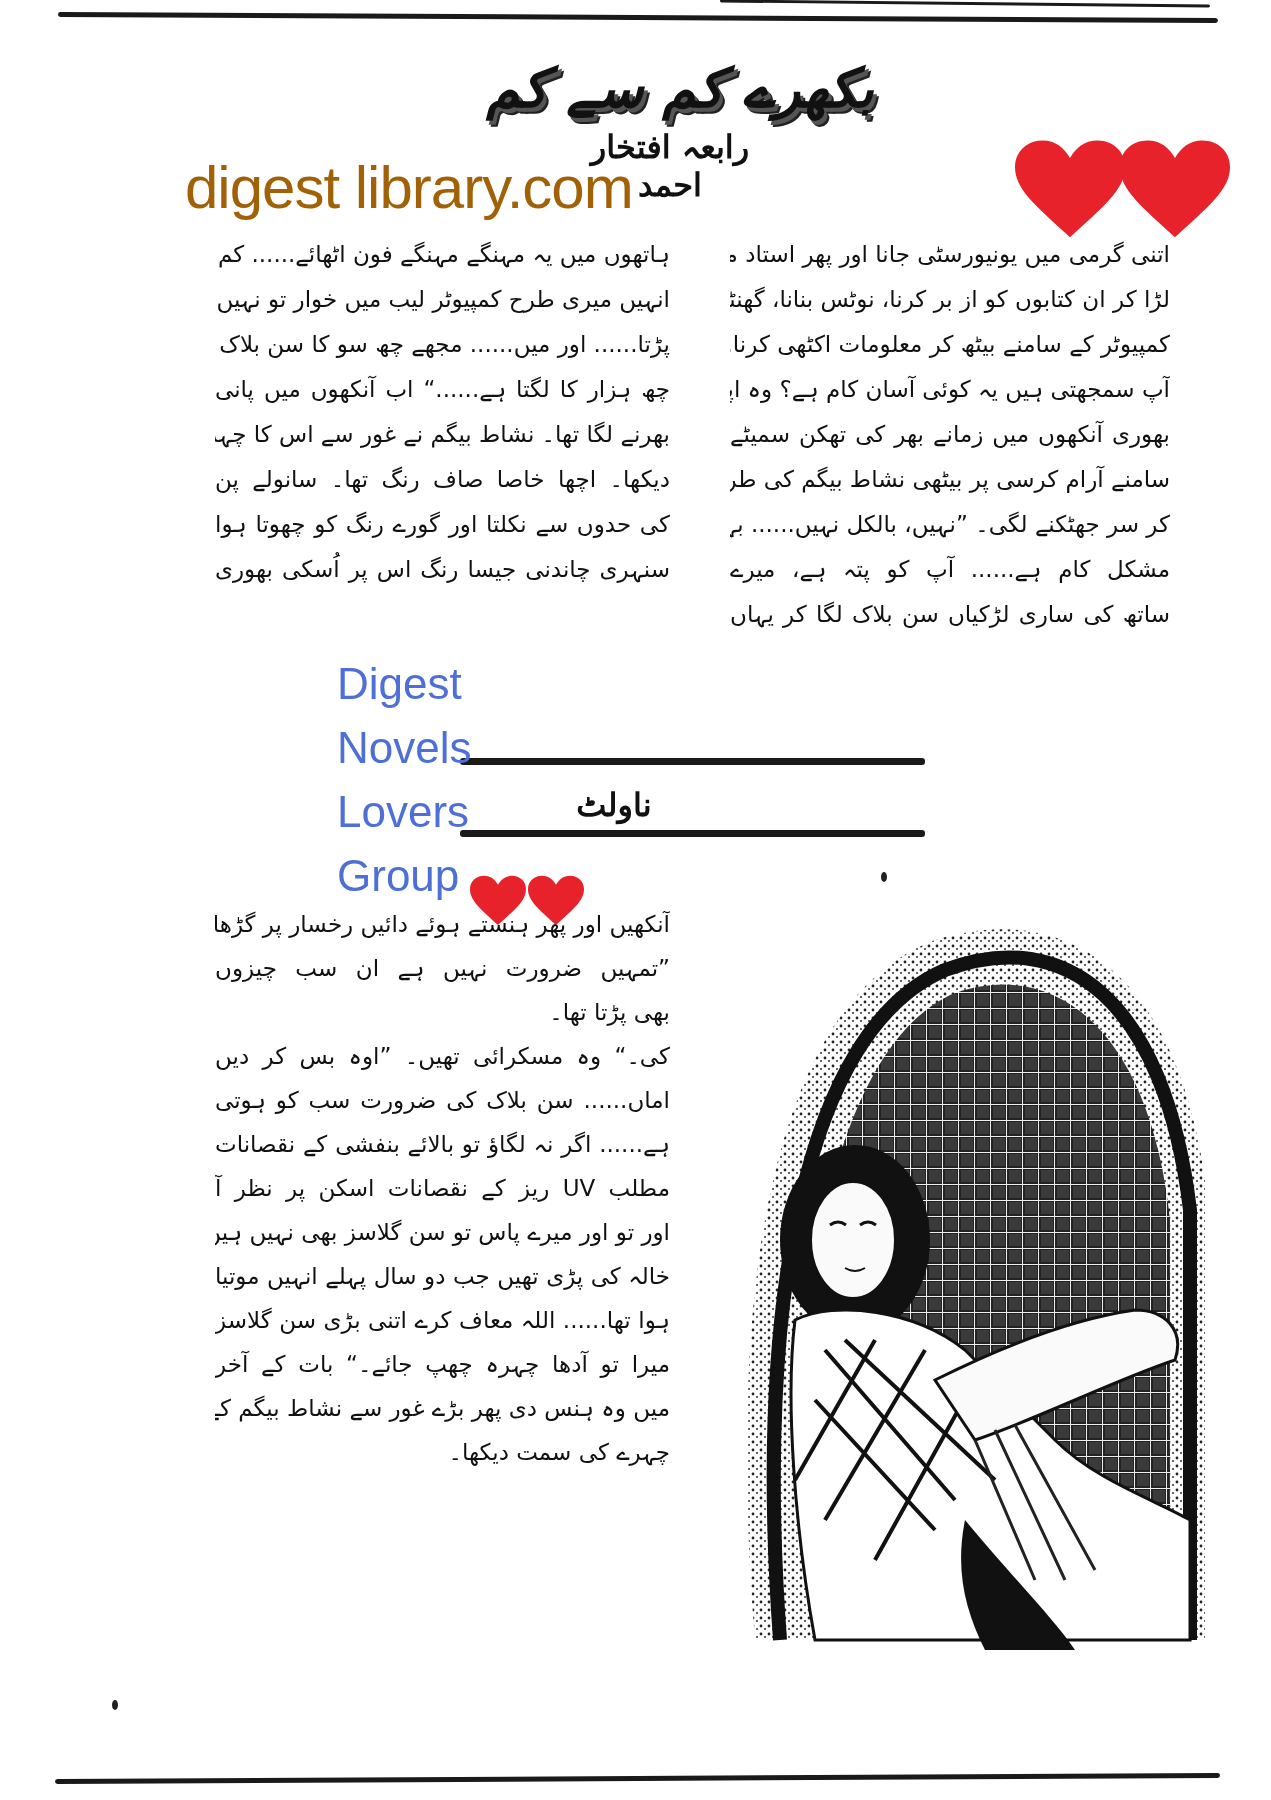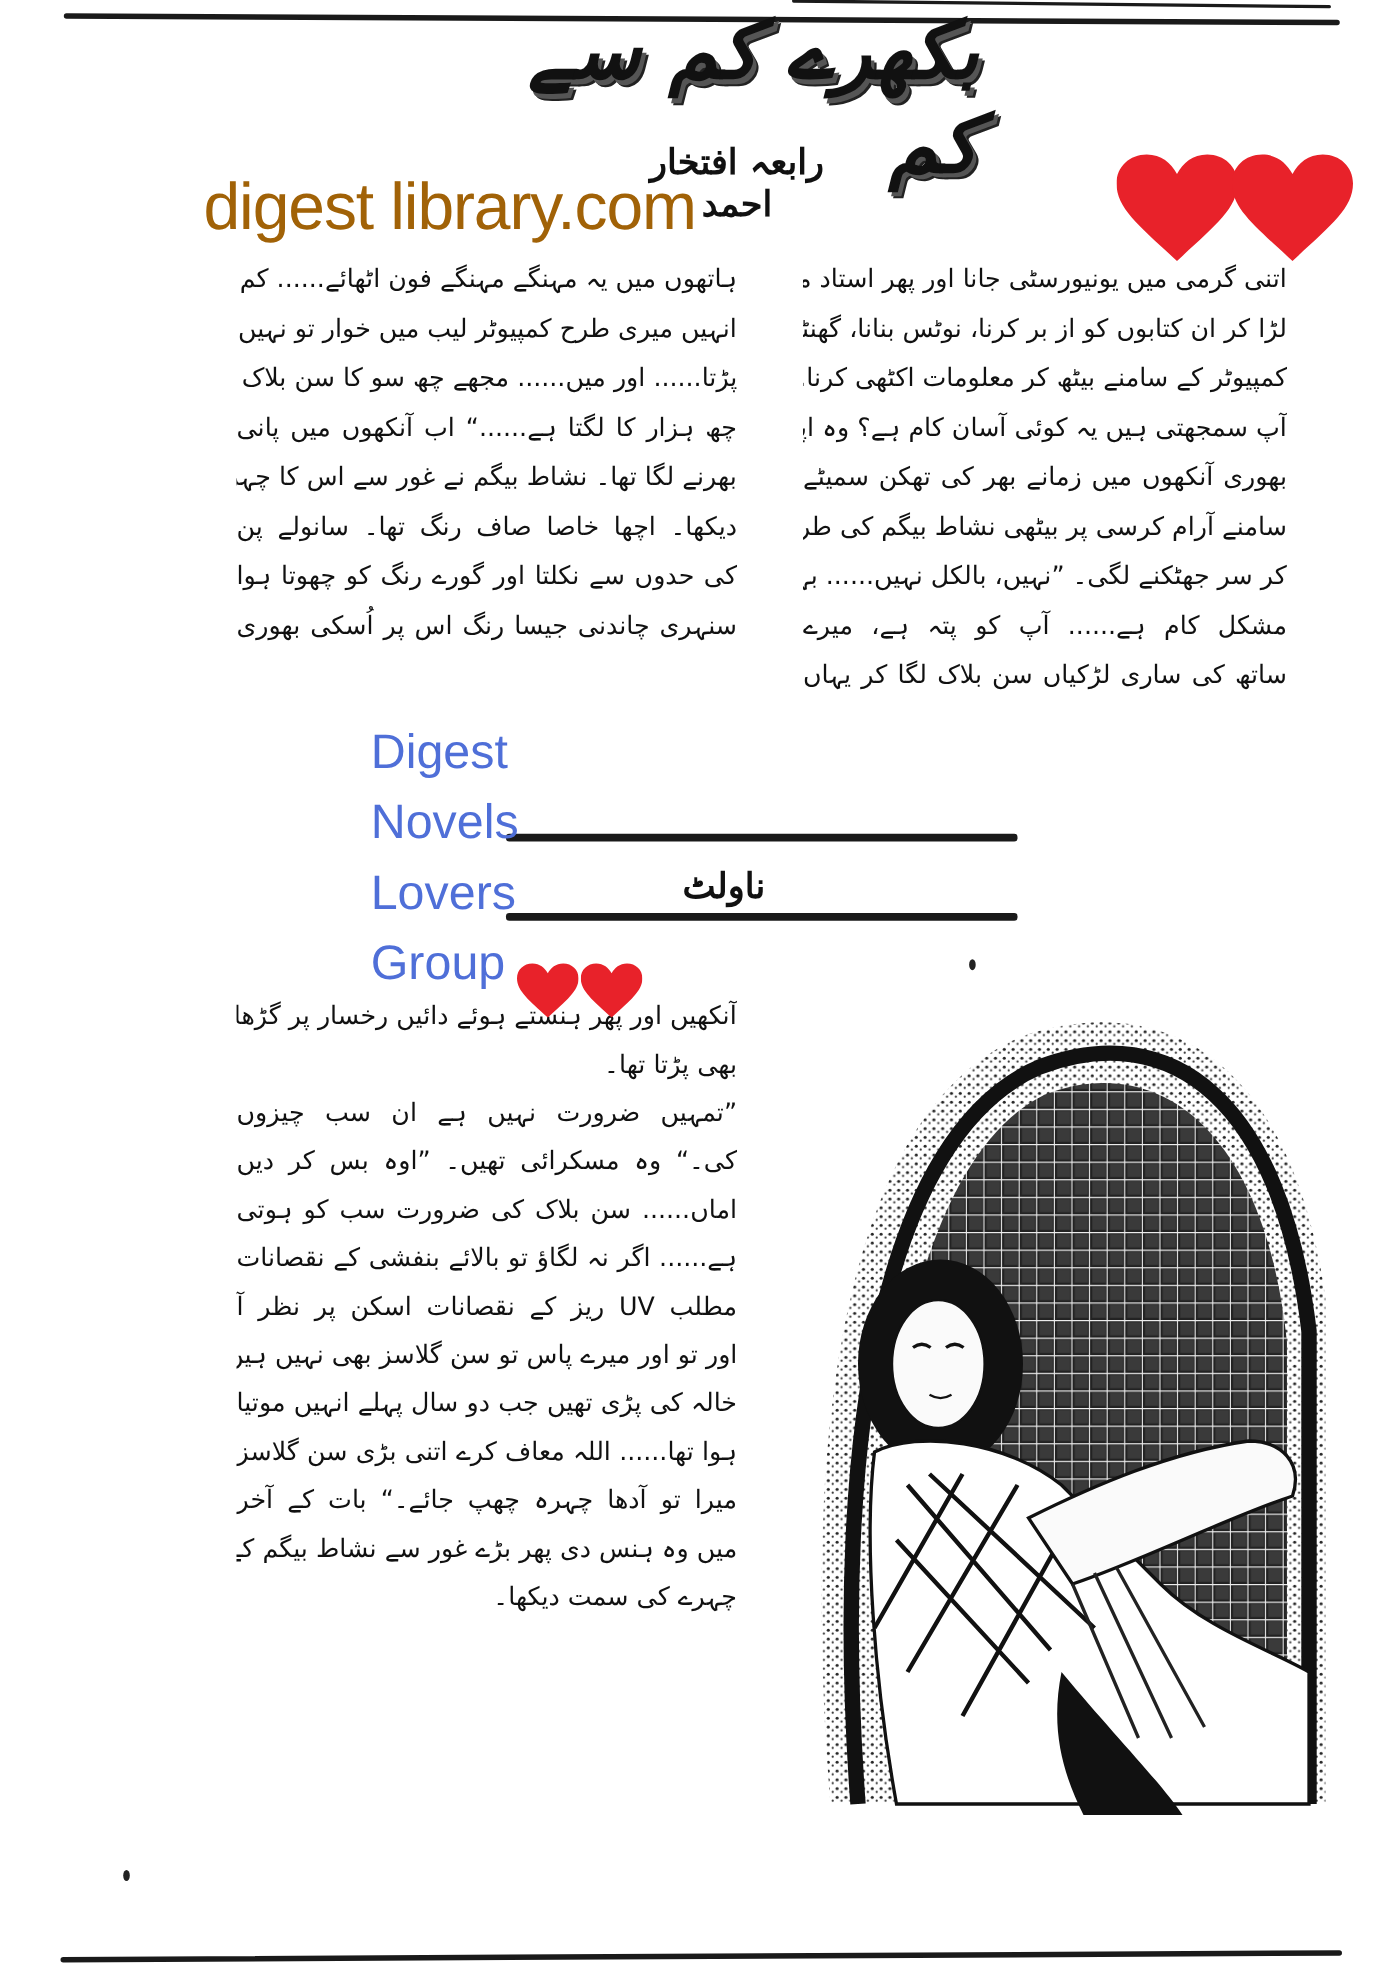--- a/index.html
+++ b/index.html
@@ -4,36 +4,36 @@
 <style>
   html, body { margin: 0; padding: 0; }
   body {
     width: 1271px; height: 1800px; background: #ffffff; position: relative; overflow: hidden;
     font-family: "DejaVu Sans", sans-serif; color: #111;
   }
   .rule { position: absolute; background: #1a1a1a; border-radius: 3px; }
   .title-calligraphy {
     position: absolute; left: 470px; top: 40px; width: 420px; height: 95px;
     display: flex; align-items: center; justify-content: center;
-    font-family: "DejaVu Serif", serif; font-size: 72px; font-weight: bold; font-style: italic;
+    font-family: "DejaVu Serif", serif; font-size: 54px; font-weight: bold; font-style: italic;
     color: #111; text-shadow: 3px 4px 0 #555, 5px 6px 0 #222; direction: rtl;
   }
   .author {
     position: absolute; left: 560px; top: 128px; width: 220px; text-align: center;
     font-family: "DejaVu Serif", serif; font-size: 32px; font-weight: bold; direction: rtl; color: #111;
   }
   .col {
     position: absolute; direction: rtl; text-align: justify;
     font-family: "DejaVu Sans", sans-serif; font-size: 23px; color: #111;
   }
   .col .line { height: 45px; line-height: 45px; white-space: nowrap; overflow: hidden; text-align-last: justify; }
   .col.lower .line { height: 44px; line-height: 44px; }
   .col .line.short { text-align-last: right; }
   .section-label {
-    position: absolute; left: 488px; top: 786px; width: 340px; text-align: center;
+    position: absolute; left: 444px; top: 786px; width: 340px; text-align: center;
     font-family: "DejaVu Serif", serif; font-size: 32px; font-weight: bold; direction: rtl; color: #111;
   }
   .watermark-main {
     position: absolute; left: 185px; top: 138px;
     font-family: "Liberation Sans", sans-serif; font-size: 60px; line-height: 100px; color: #a16207; letter-spacing: -1px;
   }
   .watermark-side {
     position: absolute; left: 318px; top: 652px;
     font-family: "Liberation Sans", sans-serif; font-size: 44px; line-height: 64px; color: #4f6fd8; margin-left: 19px;
   }
@@ -75,22 +75,22 @@
   <div class="line">کی حدوں سے نکلتا اور گورے رنگ کو چھوتا ہوا</div>
   <div class="line">سنہری چاندنی جیسا رنگ اس پر اُسکی بھوری</div>
 </div>
 
 <div class="rule" style="left:460px; top:758px; width:465px; height:7px;"></div>
 <div class="section-label">ناولٹ</div>
 <div class="rule" style="left:460px; top:830px; width:465px; height:7px;"></div>
 
 <div class="col lower" style="left:215px; top:902px; width:455px;">
   <div class="line">آنکھیں اور پھر ہنستے ہوئے دائیں رخسار پر گڑھا</div>
+  <div class="line">”تمہیں ضرورت نہیں ہے ان سب چیزوں</div>
   <div class="line short">بھی پڑتا تھا۔</div>
-  <div class="line">”تمہیں ضرورت نہیں ہے ان سب چیزوں</div>
   <div class="line">کی۔“ وہ مسکرائی تھیں۔ ”اوہ بس کر دیں</div>
   <div class="line">اماں...... سن بلاک کی ضرورت سب کو ہوتی</div>
   <div class="line">ہے...... اگر نہ لگاؤ تو بالائے بنفشی کے نقصانات</div>
   <div class="line">مطلب UV ریز کے نقصانات اسکن پر نظر آ</div>
   <div class="line">اور تو اور میرے پاس تو سن گلاسز بھی نہیں ہیں، وہ</div>
   <div class="line">خالہ کی پڑی تھیں جب دو سال پہلے انہیں موتیا</div>
   <div class="line">ہوا تھا...... اللہ معاف کرے اتنی بڑی سن گلاسز</div>
   <div class="line">میرا تو آدھا چہرہ چھپ جائے۔“ بات کے آخر</div>
   <div class="line">میں وہ ہنس دی پھر بڑے غور سے نشاط بیگم کے</div>
   <div class="line short">چہرے کی سمت دیکھا۔</div>

